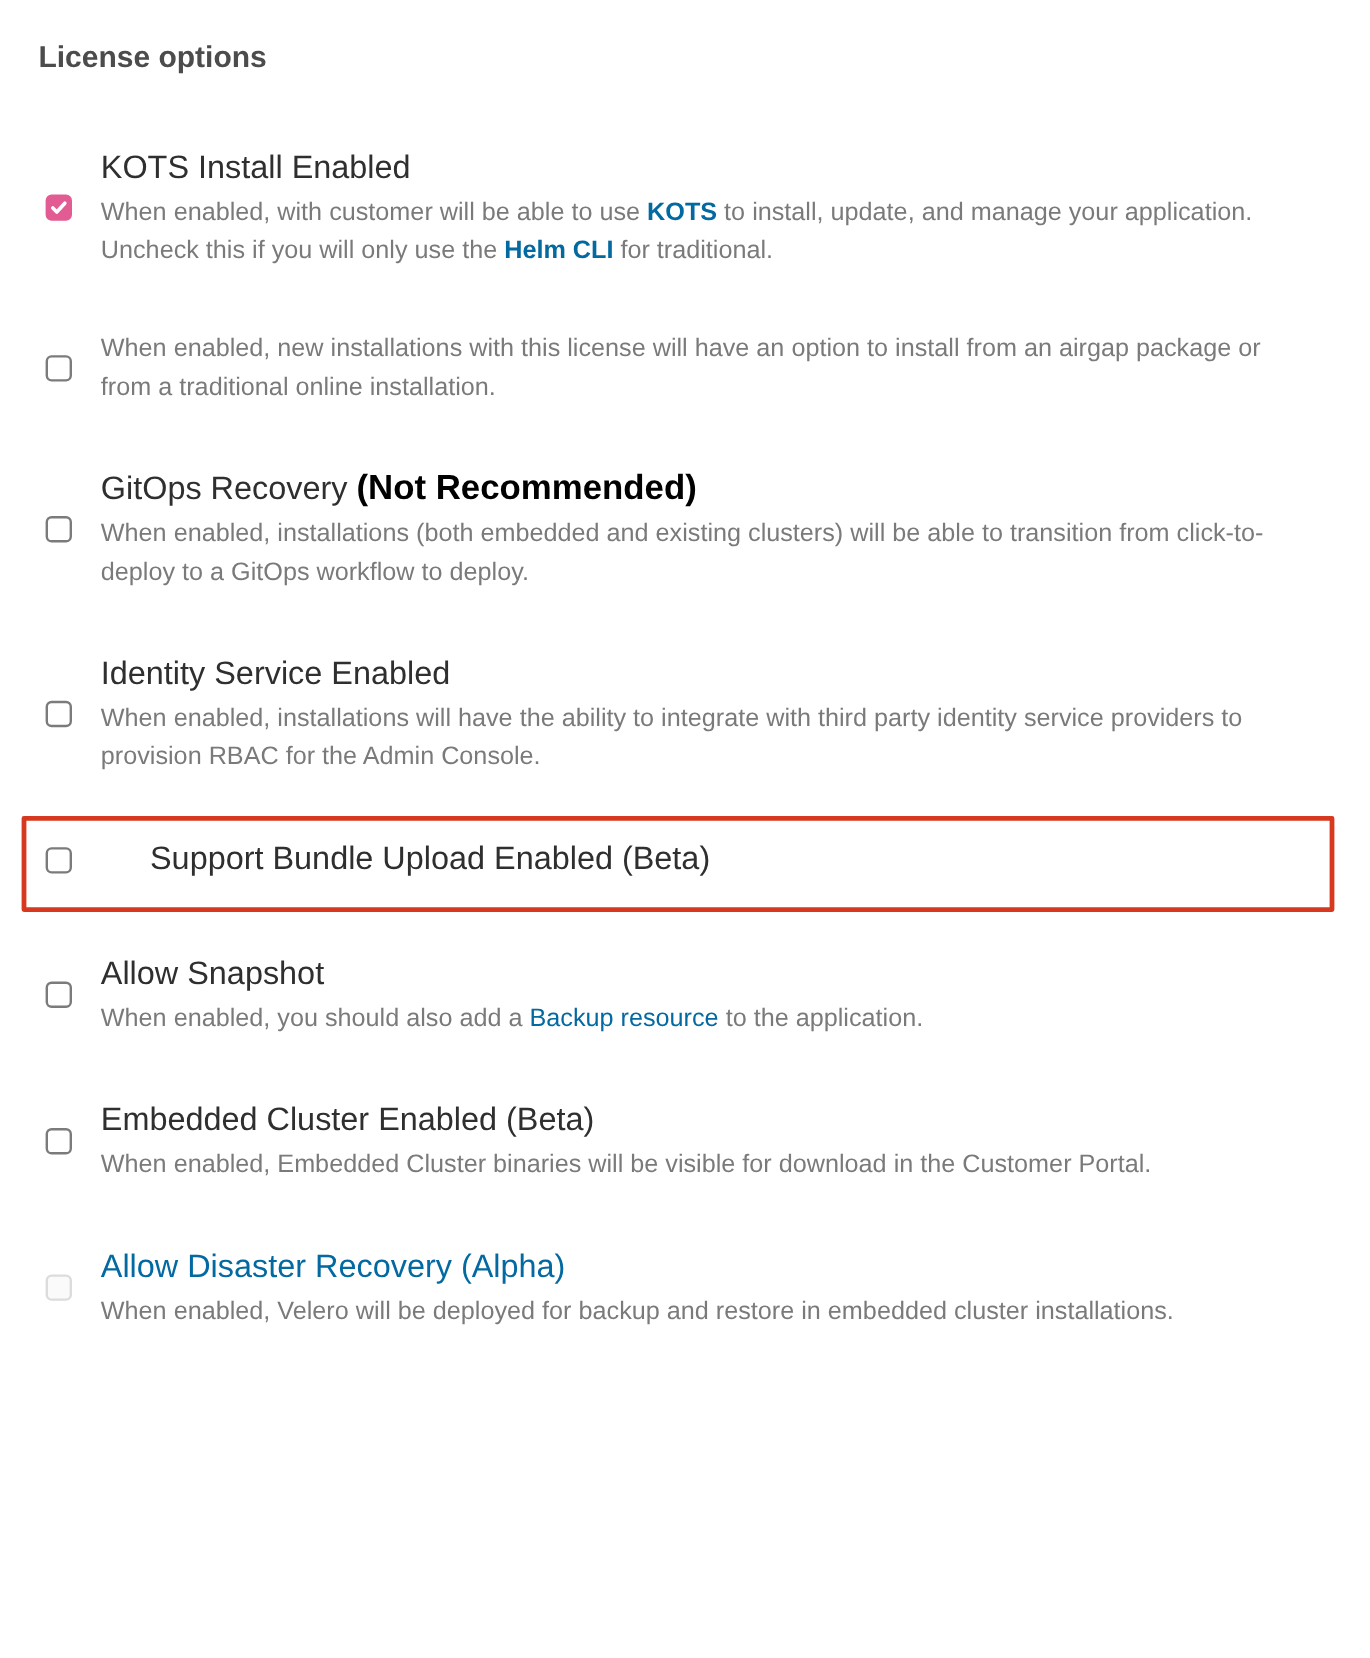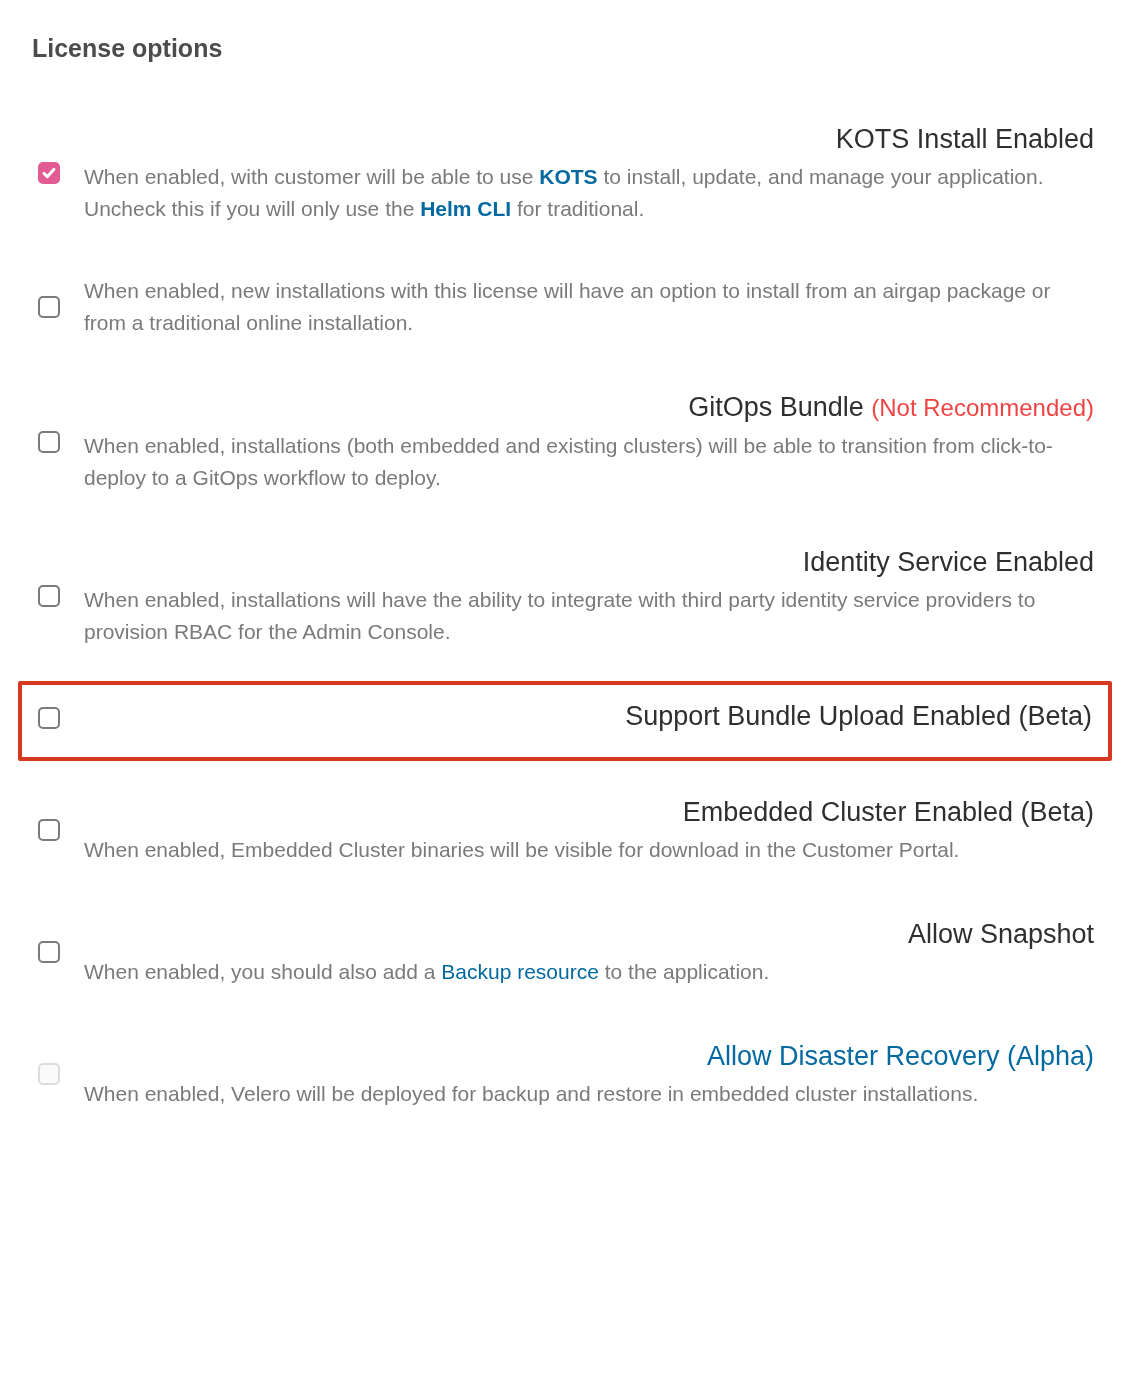--- a/index.html
+++ b/index.html
@@ -34,38 +34,38 @@
     border-color:#e25c93; background:#e25c93;
   }
   .checkbox.disabled {
     border-color:#dcdcdc; background:#fafafa;
   }
   .checkbox svg { width:16px; height:16px; display:block; }
 
   .content { flex:1 1 auto; max-width:1020px; }
   .option-title {
     font-size:27px; font-weight:400; color:#2f2f2f;
-    line-height:36px; margin-bottom:4px;text-align:right;
+    line-height:36px; margin-bottom:4px;
   }
   .option-title .suffix {
-    color:#ef4444; font-weight:400; font-size:24px;
+    color:#000000; font-weight:700; font-size:29px;
   }
   .option.disabled .option-title { color:#0369a1; }
   .option-desc {
     font-size:21px; color:#7a7a7a; line-height:32px; font-weight:400;
   }
   .link { color:#0369a1; text-decoration:none; cursor:pointer; }
   .link.bold { font-weight:600; }
 
   .option.highlighted {
     border:4px solid #d6391f;
     border-radius:2px;
     margin-left:-14px; margin-right:-18px;
     padding:13px 16px 19px 10px;
-    margin-top:-17px; margin-bottom:33px;
+    margin-top:-17px; margin-bottom:33px;gap:41px;
   }
 </style>
 </head>
 <body>
 
 <div class="container">
 
   <div class="page-title">License options</div>
 
   <div class="option">
@@ -85,21 +85,21 @@
   <div class="option">
     <div class="checkbox"></div>
     <div class="content">
       <div class="option-desc">When enabled, new installations with this license will have an option to install from an airgap package or from a traditional online installation.</div>
     </div>
   </div>
 
   <div class="option">
     <div class="checkbox"></div>
     <div class="content">
-      <div class="option-title"><span>GitOps Bundle</span> <span class="suffix">(Not Recommended)</span></div>
+      <div class="option-title"><span>GitOps Recovery</span> <span class="suffix">(Not Recommended)</span></div>
       <div class="option-desc">When enabled, installations (both embedded and existing clusters) will be able to transition from click-to-deploy to a GitOps workflow to deploy.</div>
     </div>
   </div>
 
   <div class="option">
     <div class="checkbox"></div>
     <div class="content">
       <div class="option-title">Identity Service Enabled</div>
       <div class="option-desc">When enabled, installations will have the ability to integrate with third party identity service providers to provision RBAC for the Admin Console.</div>
     </div>
@@ -108,30 +108,30 @@
   <div class="option highlighted">
     <div class="checkbox"></div>
     <div class="content">
       <div class="option-title">Support Bundle Upload Enabled (Beta)</div>
     </div>
   </div>
 
   <div class="option">
     <div class="checkbox"></div>
     <div class="content">
-      <div class="option-title">Embedded Cluster Enabled (Beta)</div>
-      <div class="option-desc">When enabled, Embedded Cluster binaries will be visible for download in the Customer Portal.</div>
+      <div class="option-title">Allow Snapshot</div>
+      <div class="option-desc"><span>When enabled, you should also add a </span><a class="link">Backup resource</a><span> to the application.</span></div>
     </div>
   </div>
 
   <div class="option">
     <div class="checkbox"></div>
     <div class="content">
-      <div class="option-title">Allow Snapshot</div>
-      <div class="option-desc"><span>When enabled, you should also add a </span><a class="link">Backup resource</a><span> to the application.</span></div>
+      <div class="option-title">Embedded Cluster Enabled (Beta)</div>
+      <div class="option-desc">When enabled, Embedded Cluster binaries will be visible for download in the Customer Portal.</div>
     </div>
   </div>
 
   <div class="option disabled">
     <div class="checkbox disabled"></div>
     <div class="content">
       <div class="option-title">Allow Disaster Recovery (Alpha)</div>
       <div class="option-desc">When enabled, Velero will be deployed for backup and restore in embedded cluster installations.</div>
     </div>
   </div>

